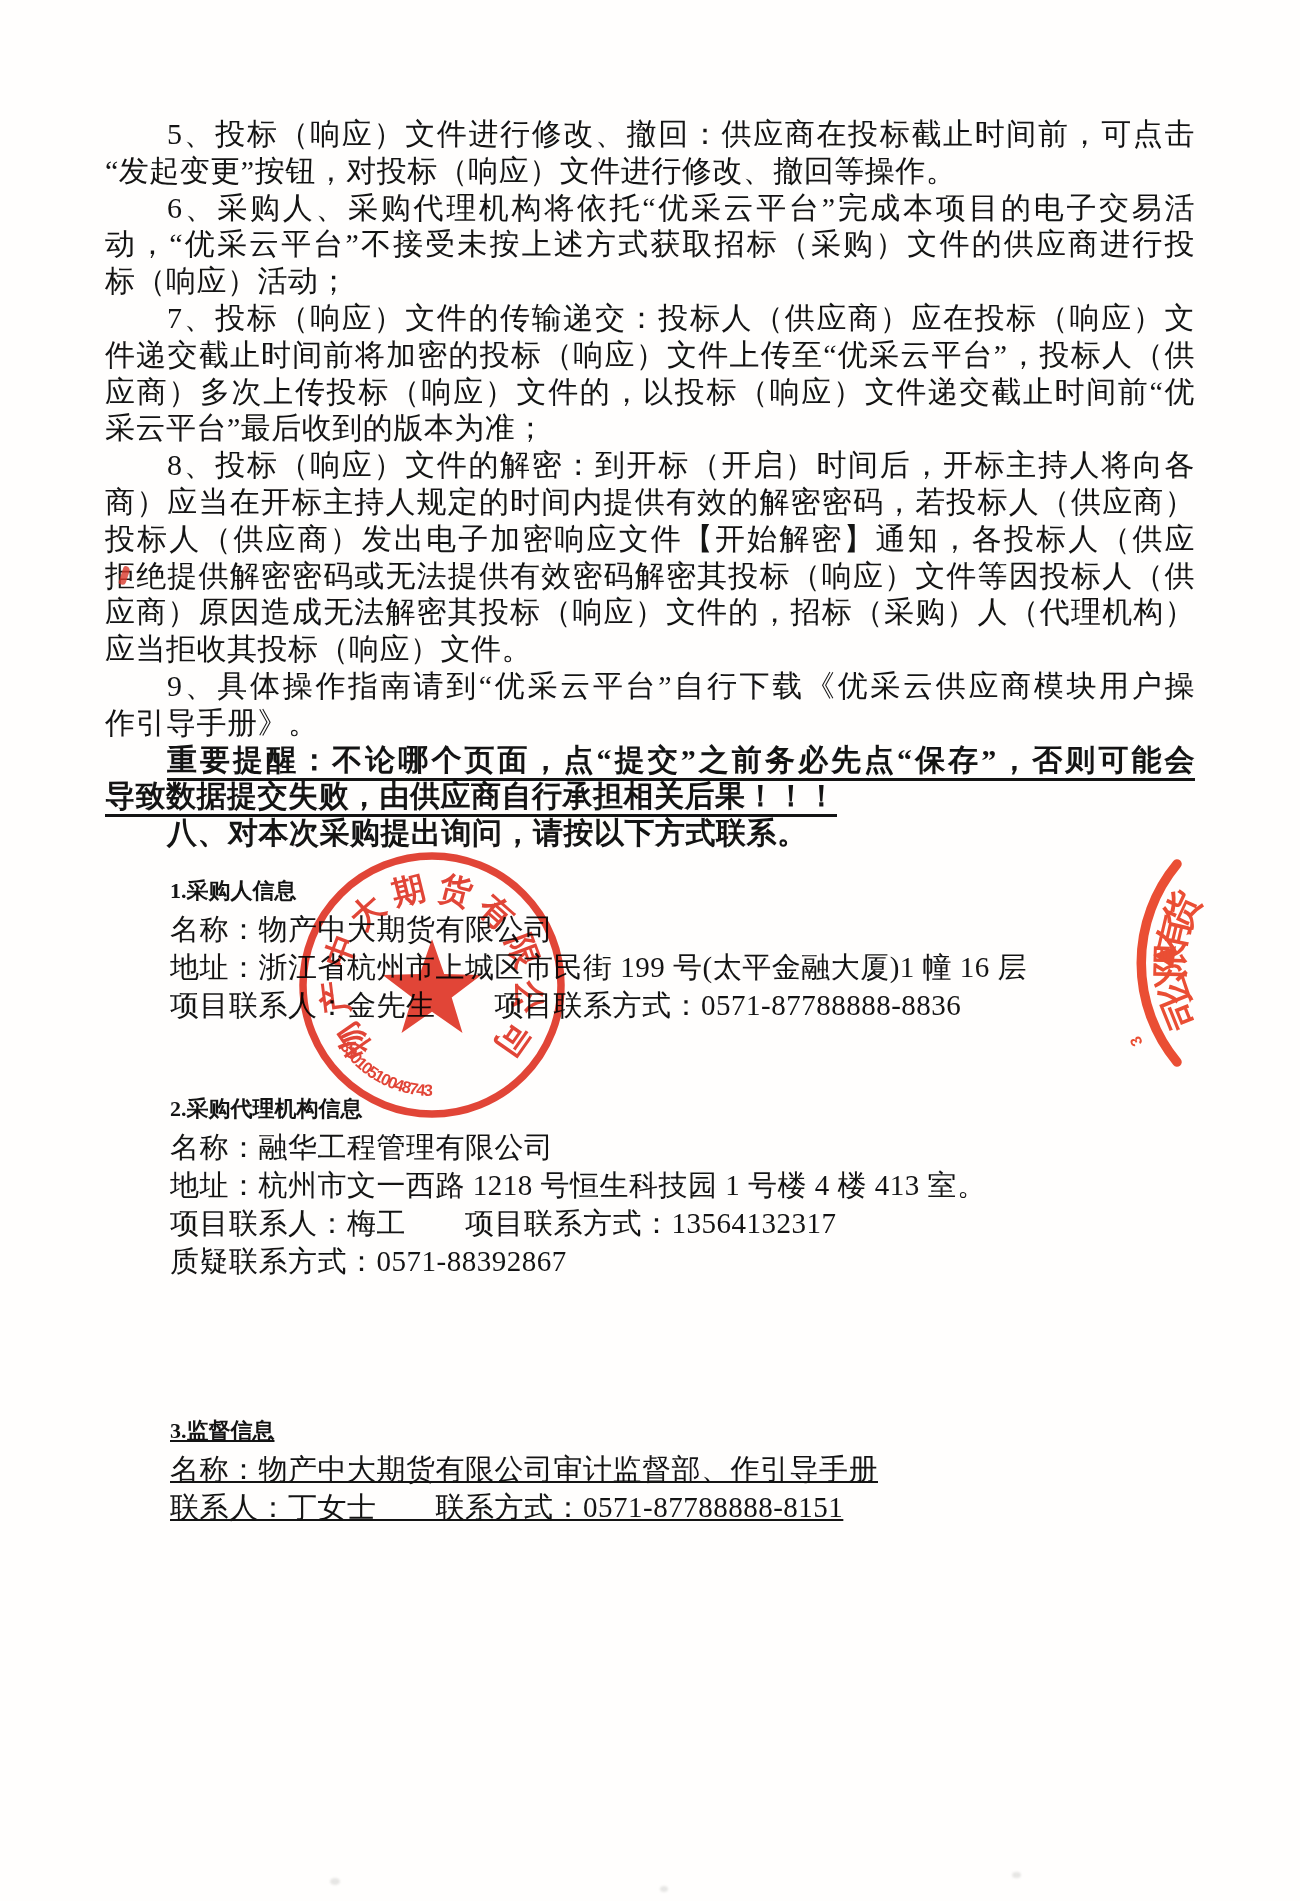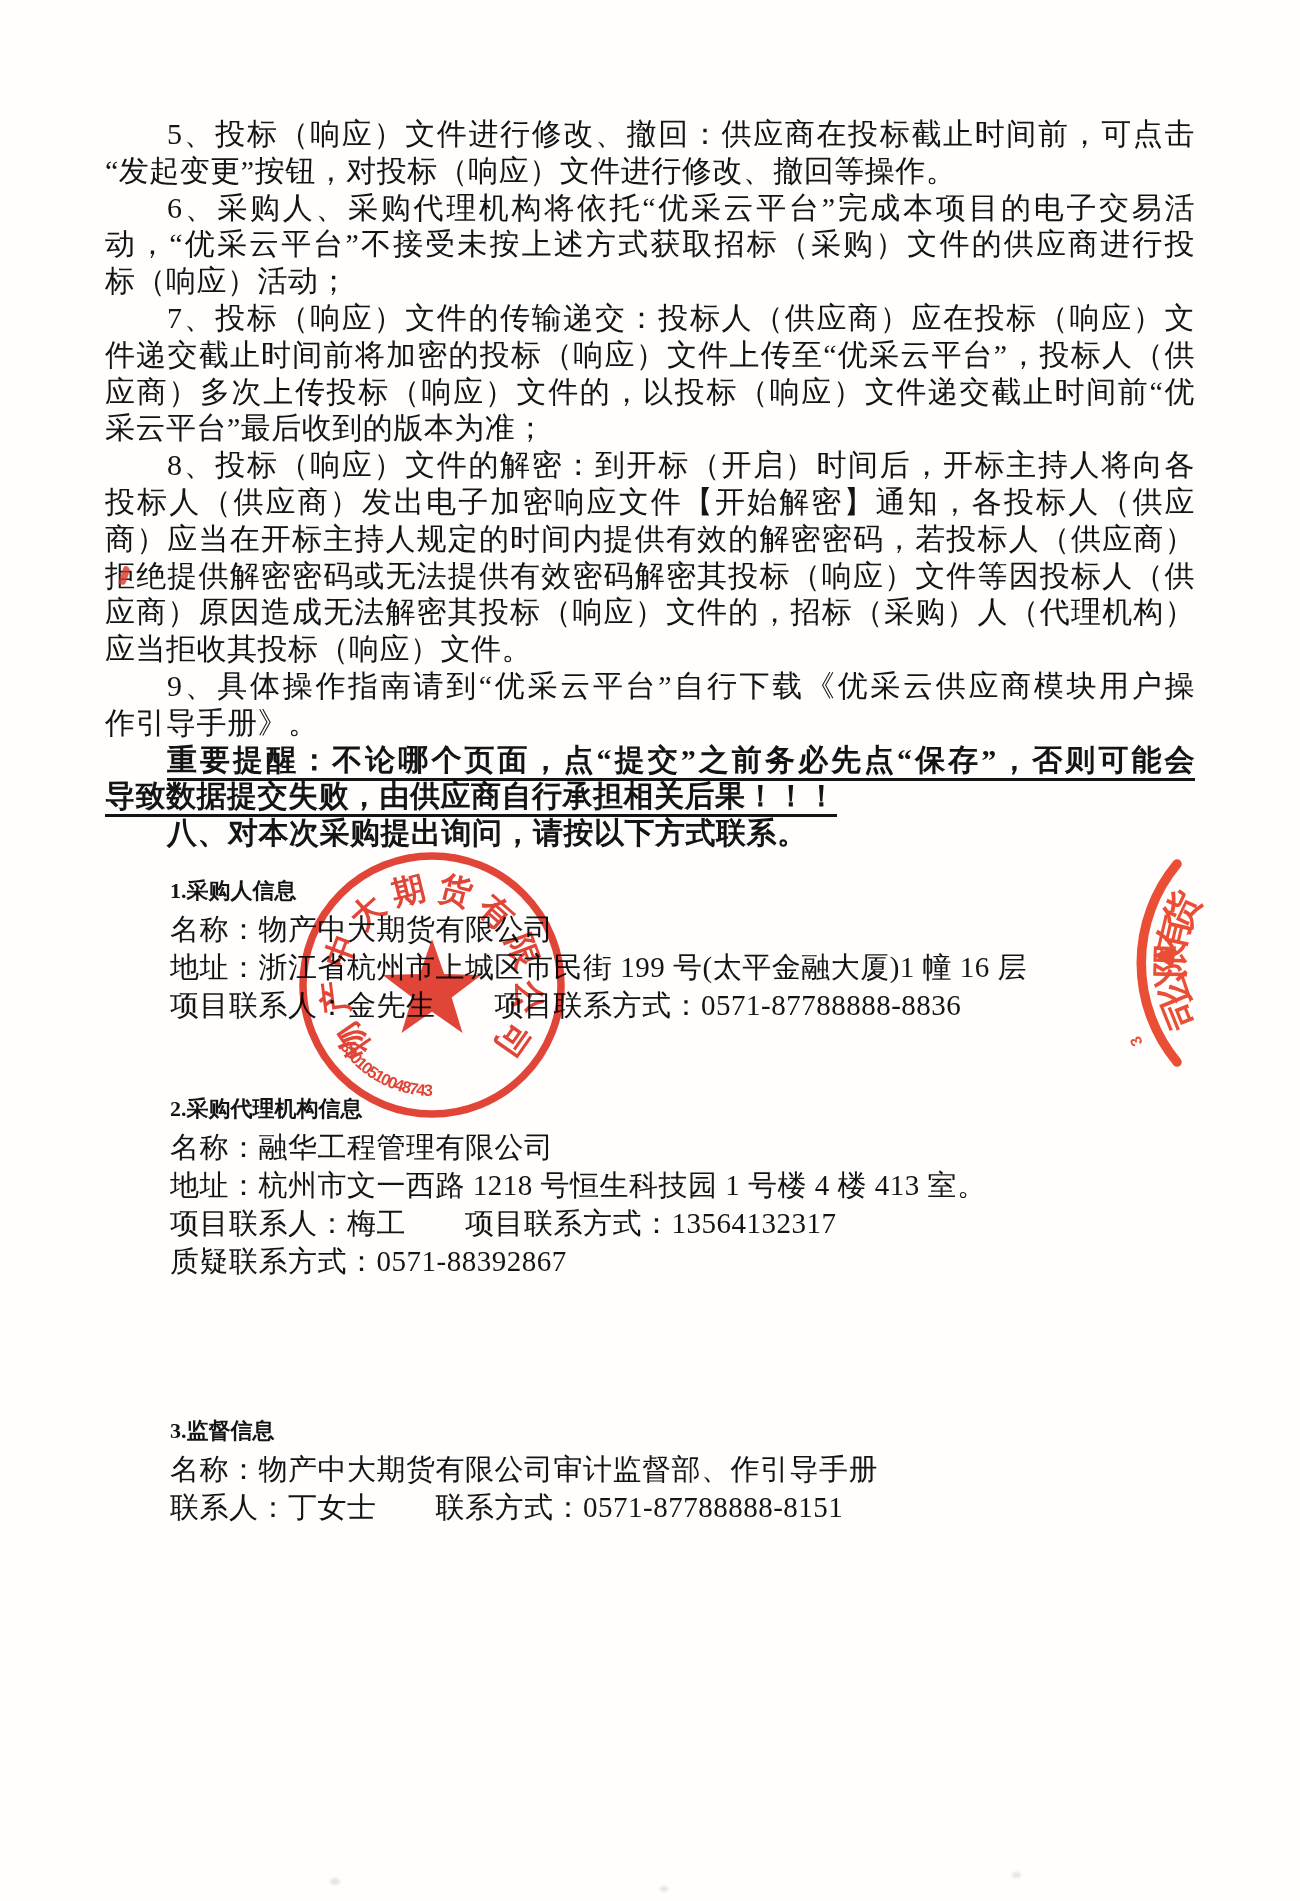--- a/index.html
+++ b/index.html
@@ -38,21 +38,21 @@
   .sec .h{
     font-size:22px;line-height:38px;font-weight:bold;margin:0;
   }
   .sec .l{
     font-size:29px;line-height:38px;margin-top:0;
     white-space:pre-wrap;letter-spacing:0.5px;
   }
   .sec .l:first-of-type{margin-top:24px;}
   #sec-0{top:872px;}
   #sec-1{top:1090px;}
-  #sec-2{top:1412px;}
+  #sec-2{top:1412px;text-decoration:underline;}
   
   .stamp{position:absolute;mix-blend-mode:multiply;opacity:.92;pointer-events:none;}
   #main-stamp{left:280px;top:830px;}
   #edge-stamp{left:1120px;top:815px;}
   .seal-char{font-family:"Liberation Sans","DejaVu Sans",sans-serif;font-weight:bold;}
   
   .stray{
     position:absolute;left:121px;top:566px;width:7px;height:19px;
     border-radius:4px 6px 5px 2px;transform:rotate(18deg);opacity:.8;
   }
@@ -71,22 +71,22 @@
       <div class="line indent">5、投标（响应）文件进行修改、撤回：供应商在投标截止时间前，可点击</div>
       <div class="line end">“发起变更”按钮，对投标（响应）文件进行修改、撤回等操作。</div>
       <div class="line indent">6、采购人、采购代理机构将依托“优采云平台”完成本项目的电子交易活</div>
       <div class="line ">动，“优采云平台”不接受未按上述方式获取招标（采购）文件的供应商进行投</div>
       <div class="line end">标（响应）活动；</div>
       <div class="line indent">7、投标（响应）文件的传输递交：投标人（供应商）应在投标（响应）文</div>
       <div class="line ">件递交截止时间前将加密的投标（响应）文件上传至“优采云平台”，投标人（供</div>
       <div class="line ">应商）多次上传投标（响应）文件的，以投标（响应）文件递交截止时间前“优</div>
       <div class="line end">采云平台”最后收到的版本为准；</div>
       <div class="line indent">8、投标（响应）文件的解密：到开标（开启）时间后，开标主持人将向各</div>
+      <div class="line ">商）应当在开标主持人规定的时间内提供有效的解密密码，若投标人（供应商）</div>
       <div class="line ">投标人（供应商）发出电子加密响应文件【开始解密】通知，各投标人（供应</div>
-      <div class="line ">商）应当在开标主持人规定的时间内提供有效的解密密码，若投标人（供应商）</div>
       <div class="line ">拒绝提供解密密码或无法提供有效密码解密其投标（响应）文件等因投标人（供</div>
       <div class="line ">应商）原因造成无法解密其投标（响应）文件的，招标（采购）人（代理机构）</div>
       <div class="line end">应当拒收其投标（响应）文件。</div>
       <div class="line indent">9、具体操作指南请到“优采云平台”自行下载《优采云供应商模块用户操</div>
       <div class="line end">作引导手册》。</div>
       <div class="line indent bold underline">重要提醒：不论哪个页面，点“提交”之前务必先点“保存”，否则可能会</div>
       <div class="line end bold underline">导致数据提交失败，由供应商自行承担相关后果！！！</div>
       <div class="line indent bold end">八、对本次采购提出询问，请按以下方式联系。</div>
     </div>
 

